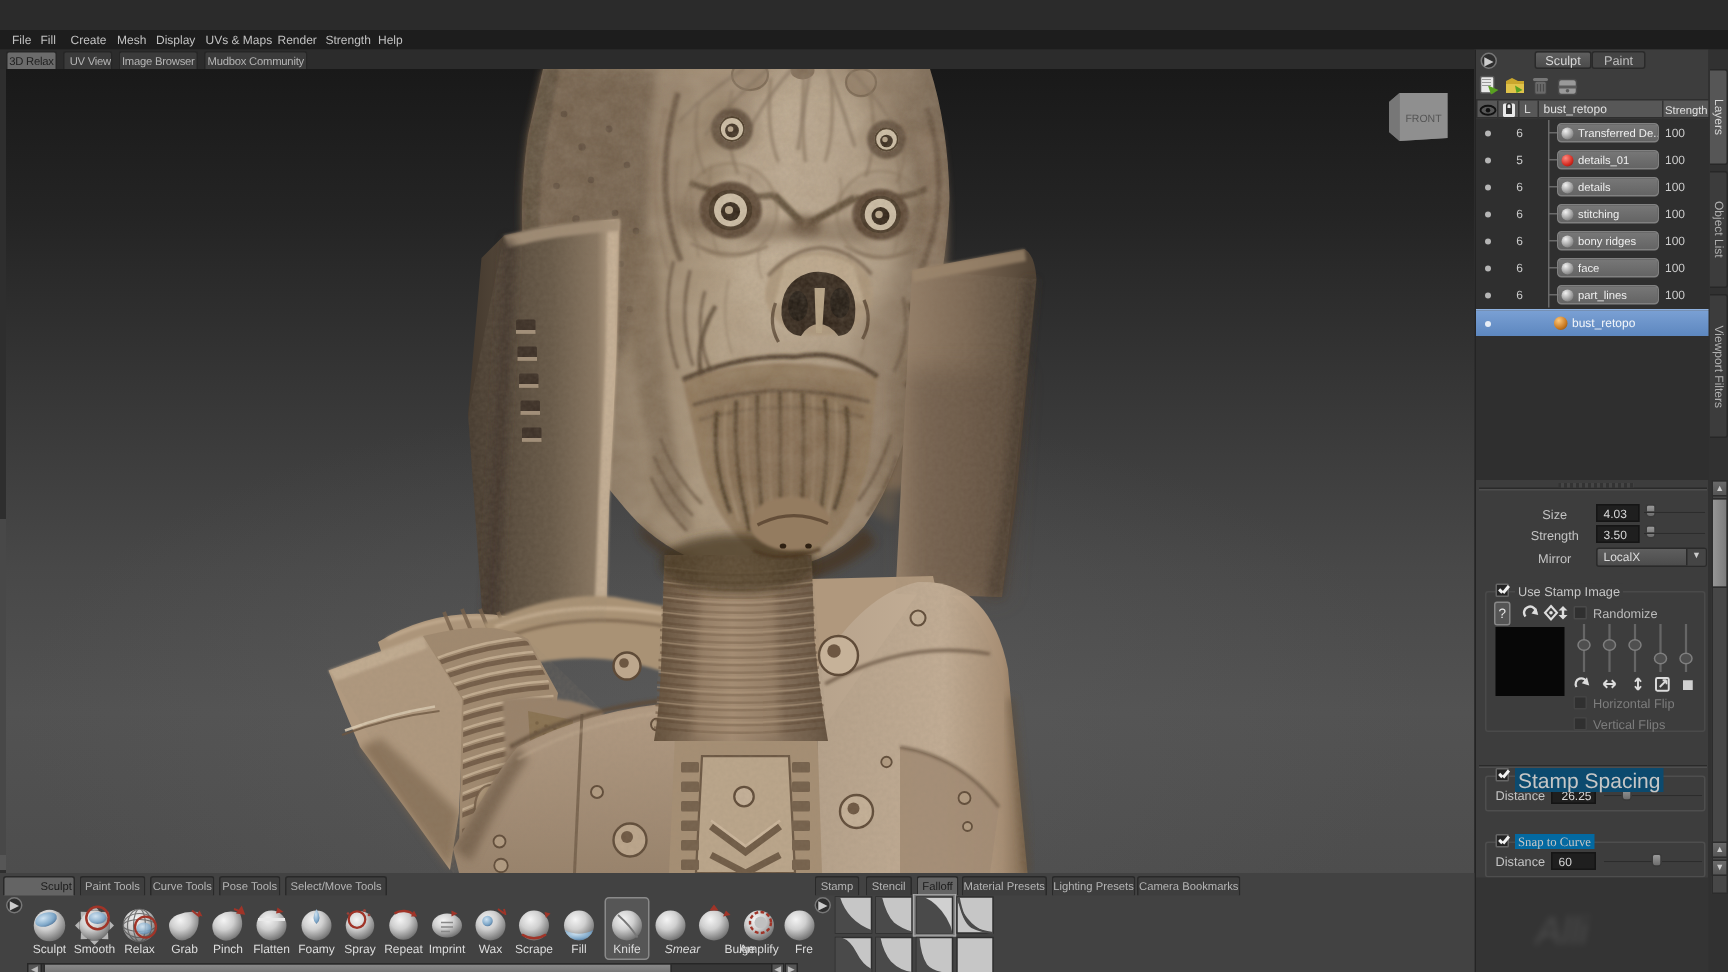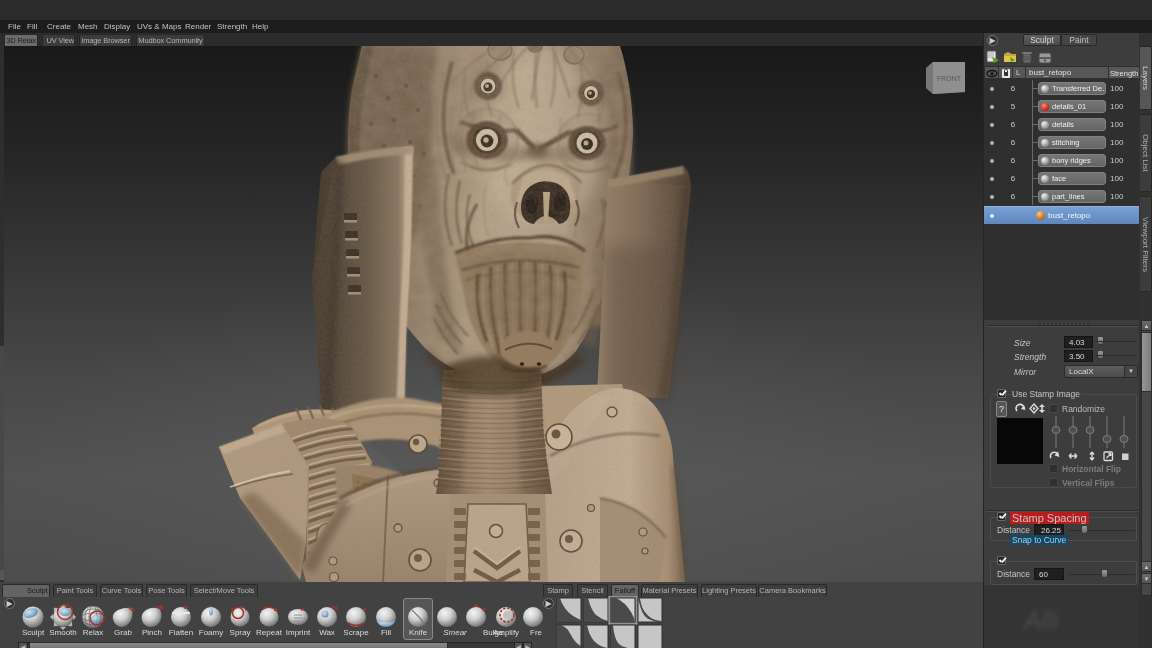--- a/index.html
+++ b/index.html
@@ -28,22 +28,22 @@
 .dot { position:absolute; left:6px; top:7px; width:4px; height:4px; border-radius:50%; background:#b5b5b5; }
 .lnum { position:absolute; left:24px; top:4px; width:10px; text-align:center; color:#cccccc;}
 .l100 { position:absolute; left:126px; top:4px; color:#cccccc; }
 .tick { position:absolute; left:48px; top:8px; width:7px; height:1px; background:#6a6a6a; }
 .sphi { position:absolute; left:2px; top:2px; width:8px; height:8px; border-radius:50%;
   background:radial-gradient(circle at 35% 30%, #f2f2f2, #9a9a9a 60%, #5f5f5f); }
 .sphi.red { background:radial-gradient(circle at 35% 30%, #ff8a80, #d42a20 60%, #7a0f0a); }
 
 .ibox { position:absolute; height:12px; background:#1f1f1f; border:1px solid #151515;
   color:#d8d8d8; font-size:8px; line-height:11px; padding-left:4px; }
-.rlabel { position:absolute; font-size:8.5px; color:#c4c4c4; text-align:left;font-style:italic; }
-.dimlabel { color:#7d7d7d;font-weight:bold; }
+.rlabel { position:absolute; font-size:8.5px; color:#c4c4c4; text-align:center; }
+.dimlabel { color:#7d7d7d; }
 .slidert { position:absolute; height:1px; background:#5d5d5d; border-bottom:1px solid #2c2c2c; }
 .sthumb { position:absolute; width:7px; height:9px; background:linear-gradient(#9a9a9a,#6c6c6c);
   border:1px solid #3a3a3a; border-radius:2px 2px 3px 3px; }
 .chk { position:absolute; width:9px; height:9px; background:#242424; border:1px solid #666; border-radius:1px; }
 .chk.on::before { content:""; position:absolute; left:1px; top:3px; width:3px; height:2px; background:#f2f2f2; transform:rotate(45deg); }
 .chk.on::after { content:""; position:absolute; left:2.5px; top:2px; width:6px; height:2px; background:#f2f2f2; transform:rotate(-50deg); }
 .chk.off { border-color:#4a4a4a; }
 .gbox { position:absolute; border:1px solid #4e4e4e; border-radius:2px; }
 
 #btray { position:absolute; left:0; top:562px; width:983px; height:70px; background:#424242; }
@@ -736,29 +736,29 @@
   </g>
 </svg>
 <div class="chk off" style="left:65px; top:431px; background:#303030; border-color:#444;"></div>
 <div class="abs dimlabel" style="left:78px; top:431px; font-size:8.5px;">Horizontal Flip</div>
 <div class="chk off" style="left:65px; top:445px; background:#303030; border-color:#444;"></div>
 <div class="abs dimlabel" style="left:78px; top:445px; font-size:8.5px;">Vertical Flips</div>
 
 <div class="abs" style="left:2px; top:477px; width:152px; height:2px; border-top:1px solid #2a2a2a; border-bottom:1px solid #4e4e4e;"></div>
 
 <div class="chk on" style="left:13px; top:479px; z-index:2;"></div>
-<div class="abs" style="left:26px; top:479px; font-size:11px; color:#c6c6c6; background:#b91c1c; padding:0 2px; z-index:2;">Stamp Spacing</div>
+<div class="abs" style="left:26px; top:479px; font-size:14px; color:#c6c6c6; background:#0c4a6e; padding:0 2px; z-index:2;">Stamp Spacing</div>
 <div class="gbox" style="left:6px; top:484px; width:147px; height:24px;"></div>
 <div class="abs" style="left:13px; top:492px; font-size:8.5px; color:#c4c4c4;">Distance</div>
 <div class="ibox" style="left:50px; top:491px; width:30px;text-align:center;">26.25</div>
 <div class="slidert" style="left:85px; top:497px; width:66px;"></div>
 <div class="sthumb" style="left:97px; top:492px;"></div>
 
 <div class="chk on" style="left:13px; top:523px; z-index:2;"></div>
-<div class="abs" style="left:26px; top:502px; font-size:8.5px; color:#c6c6c6; background:#0c4a6e; padding:0 2px; z-index:2;">Snap to Curve</div>
+<div class="abs" style="left:26px; top:523px; font-size:8.5px; color:#c6c6c6; background:#0369a1; padding:0 2px; z-index:2;font-family:Liberation Serif, serif;">Snap to Curve</div>
 <div class="gbox" style="left:6px; top:528px; width:147px; height:24px;"></div>
 <div class="abs" style="left:13px; top:536px; font-size:8.5px; color:#c4c4c4;">Distance</div>
 <div class="ibox" style="left:50px; top:535px; width:30px;">60</div>
 <div class="slidert" style="left:85px; top:541px; width:66px;"></div>
 <div class="sthumb" style="left:117px; top:536px;"></div>
 
 <div class="abs" style="left:0; top:552px; width:156px; height:67px; background:#343434;"></div>
 <div class="abs" style="left:40px; top:572px; width:90px; height:40px; color:#8a8a8a; opacity:0.28; font-size:26px; font-style:italic; filter:blur(2px);">Alli</div>
 
 <div class="abs" style="left:157px; top:287px; width:11px; height:276px; background:#474747; border:1px solid #2c2c2c; z-index:5;"></div>

